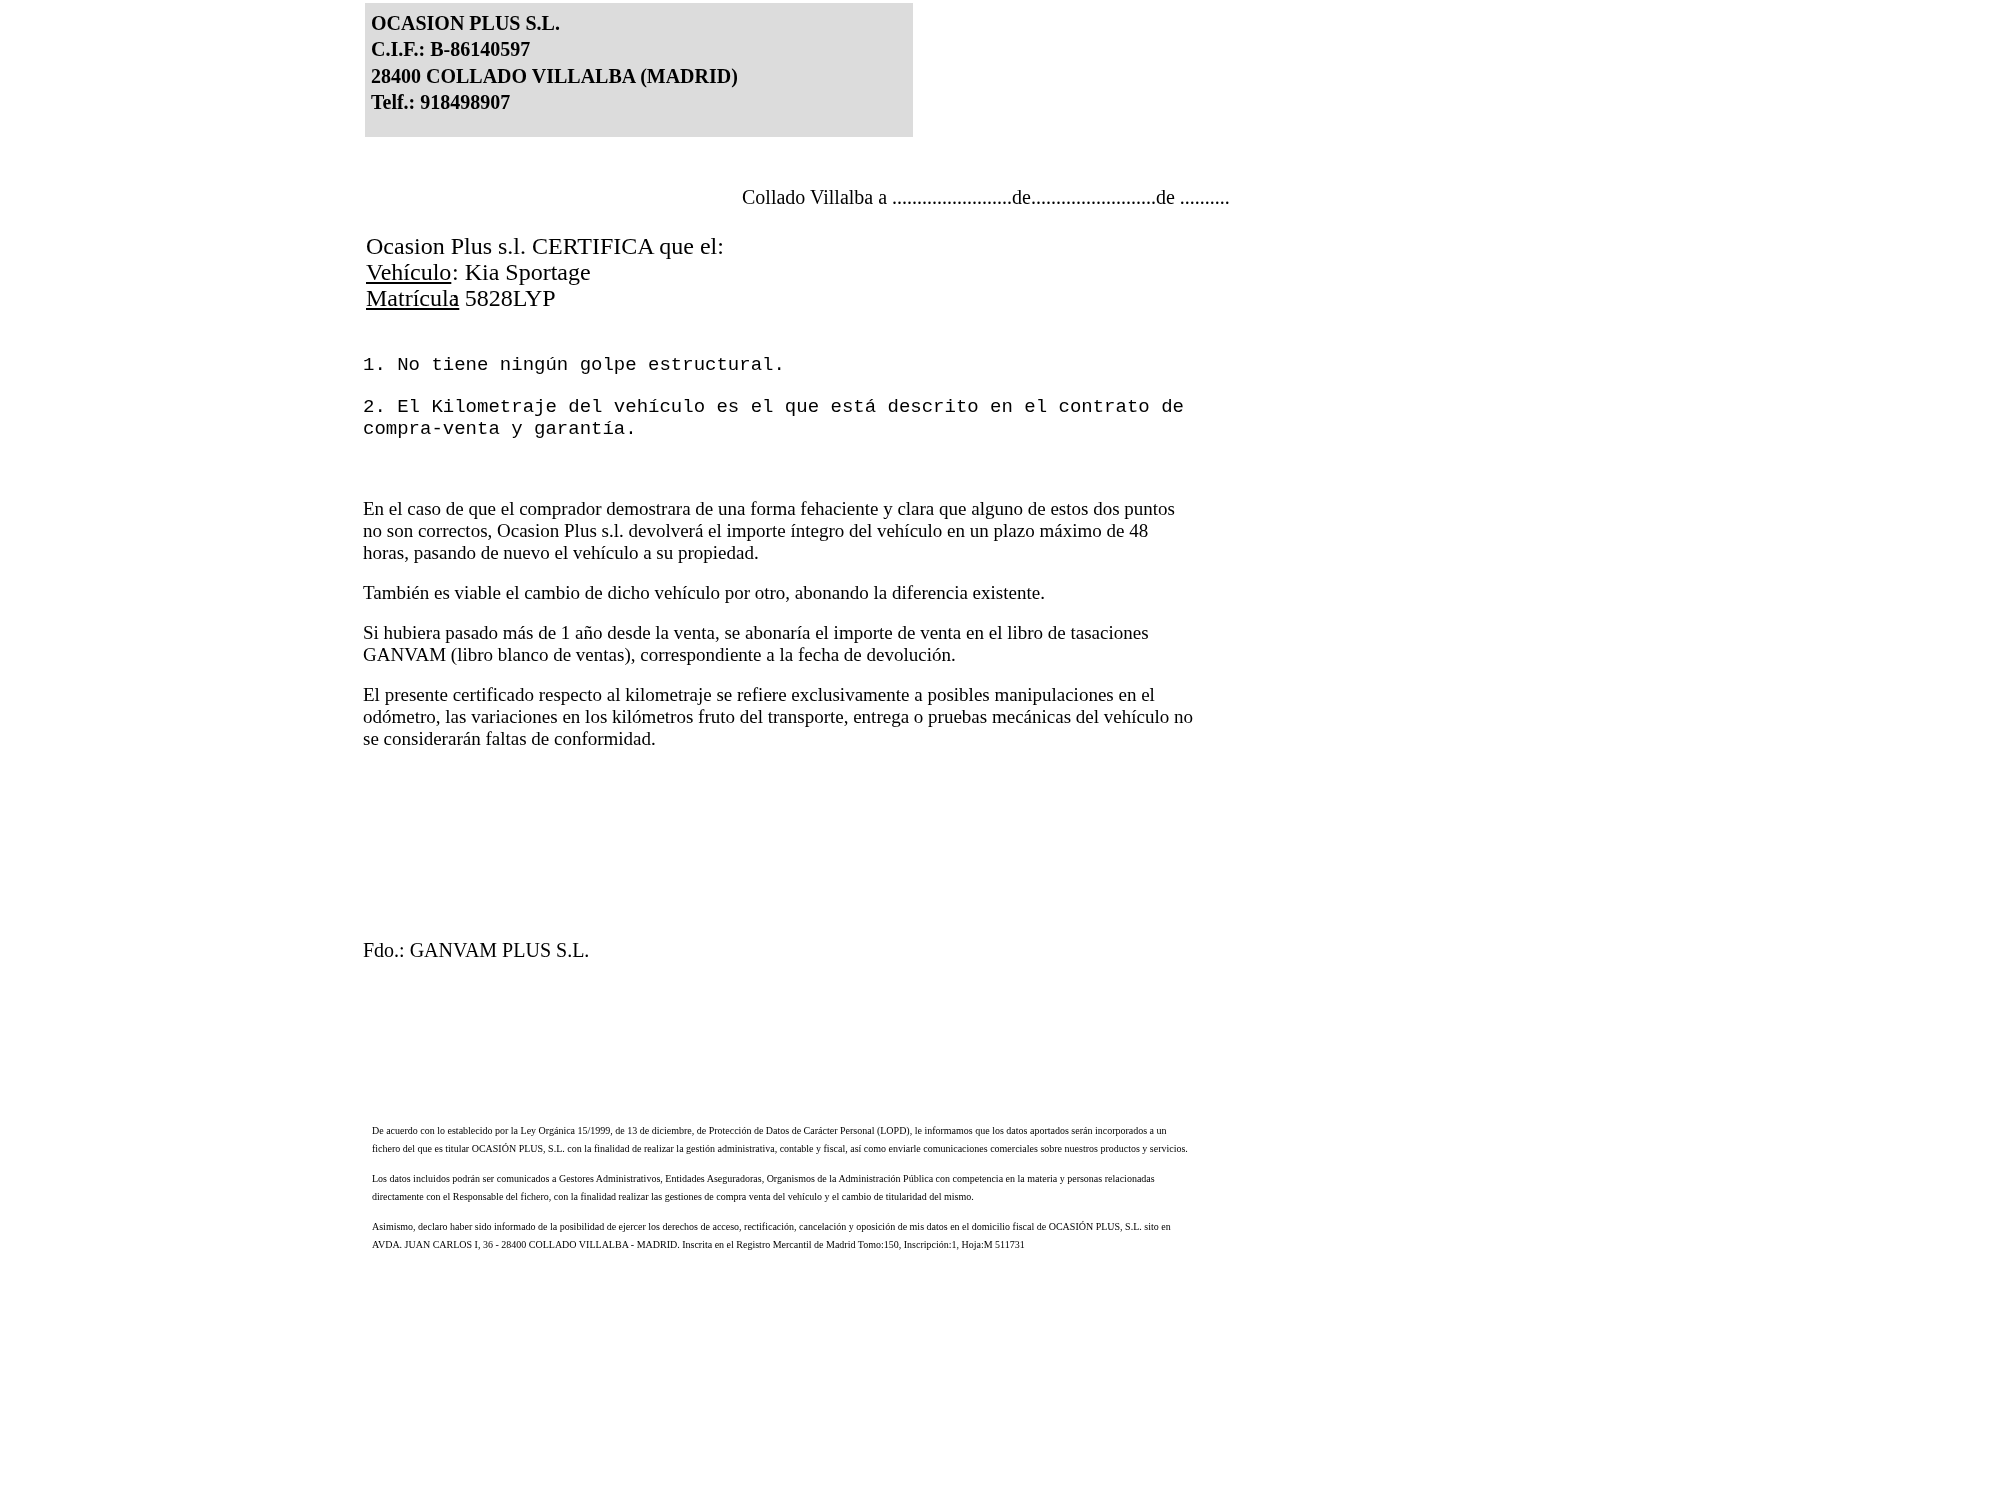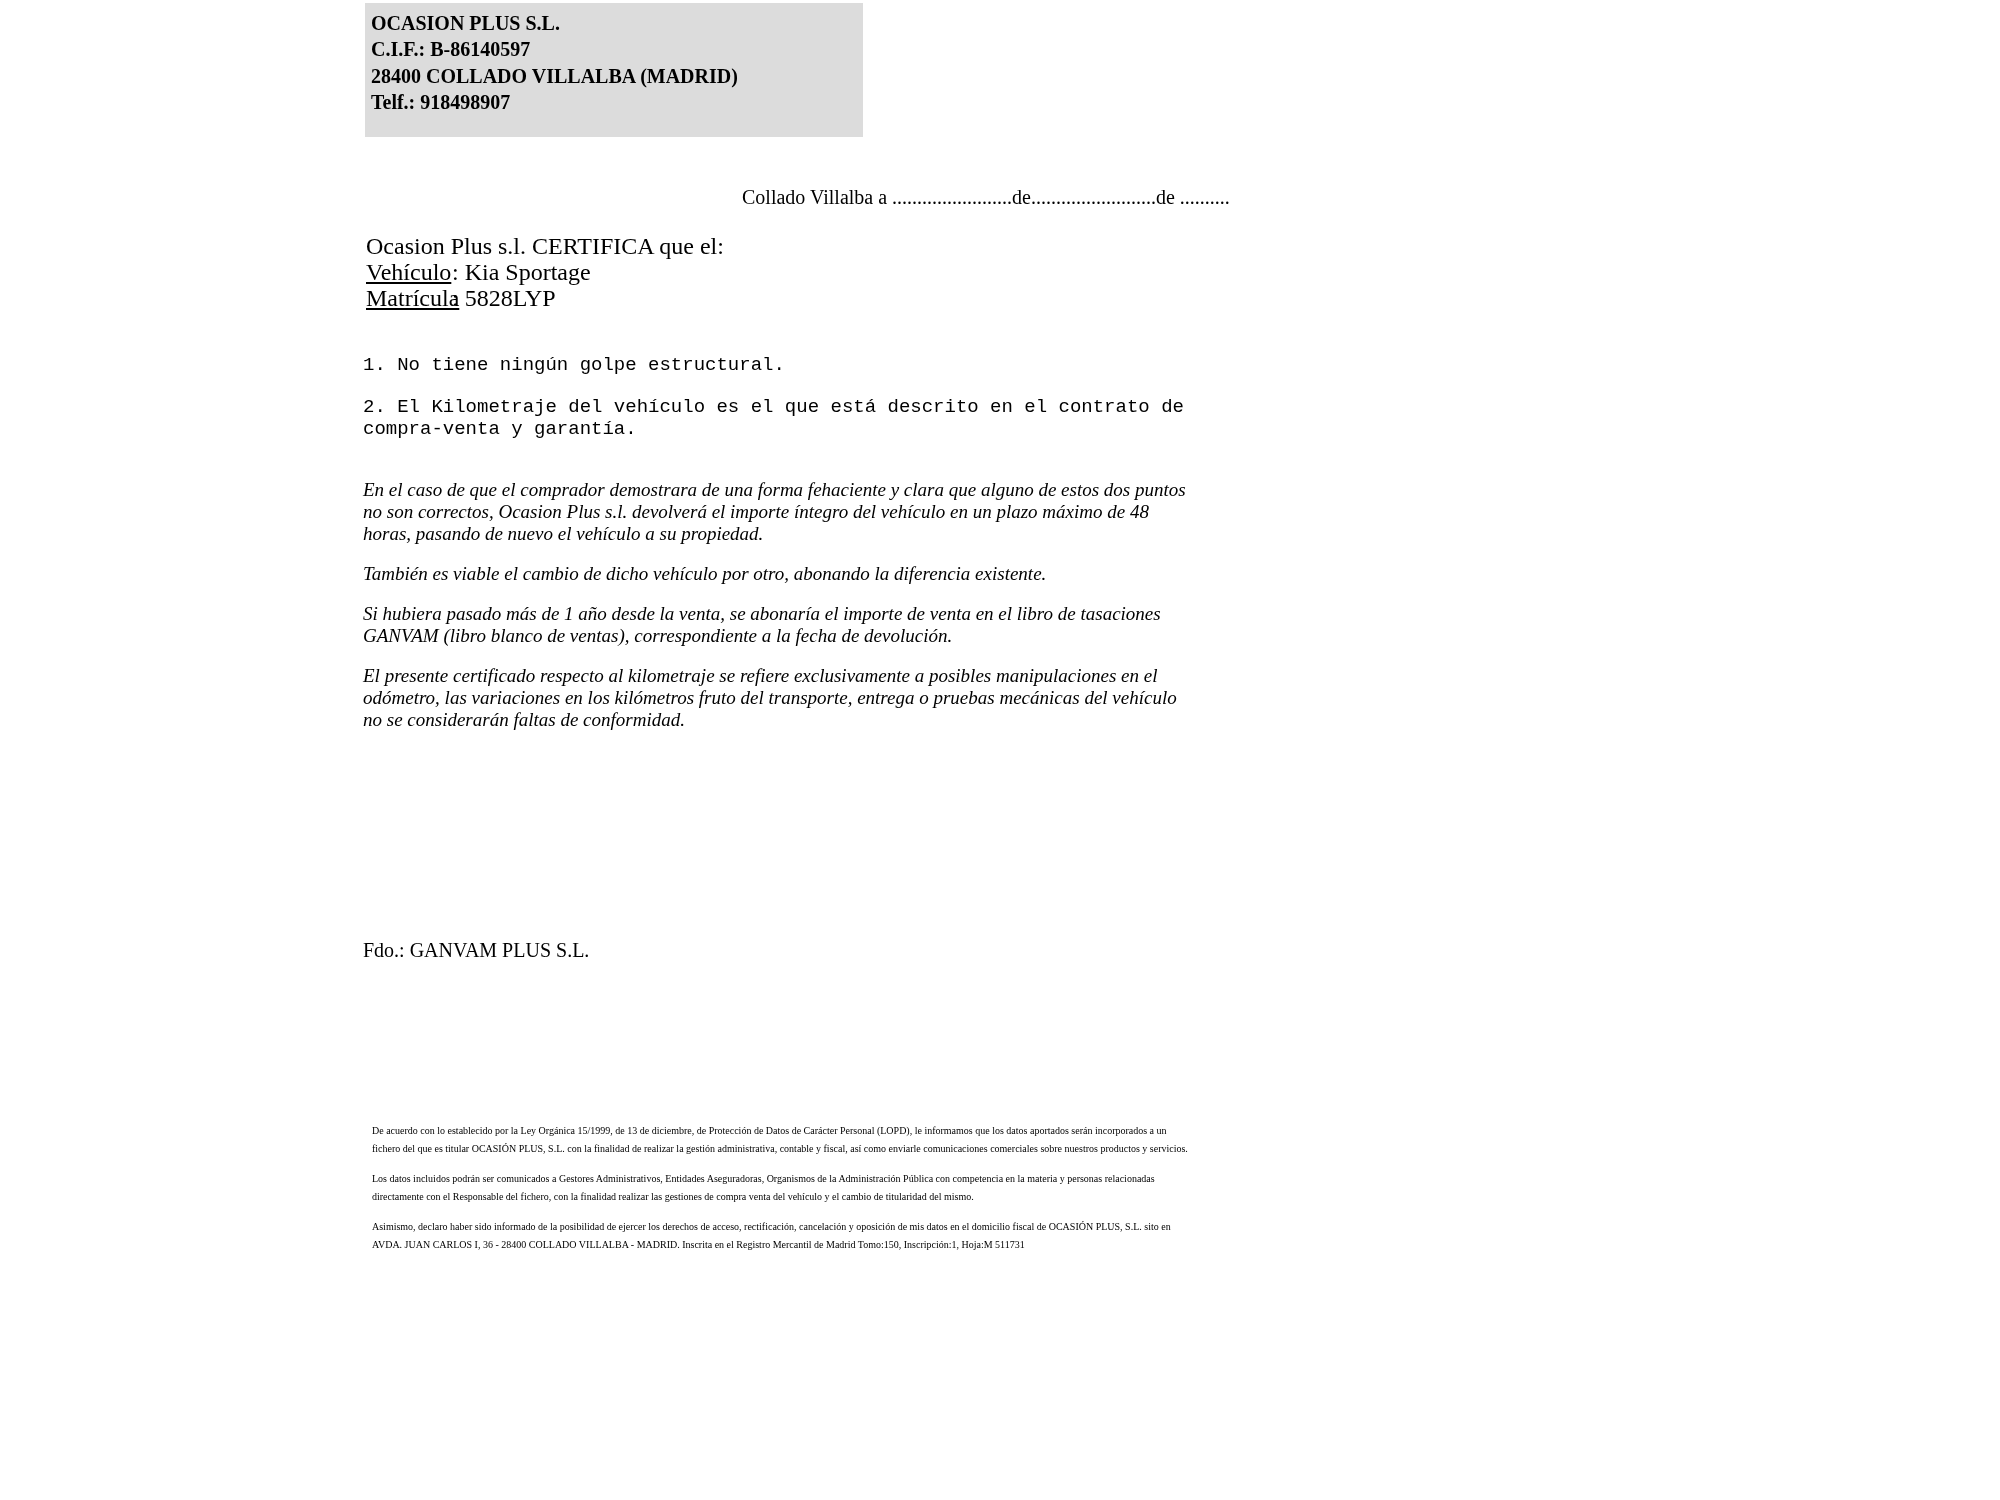--- a/index.html
+++ b/index.html
@@ -11,21 +11,21 @@
     font-family: "Liberation Serif", "DejaVu Serif", serif;
     color: #000000;
     overflow: hidden;
   }
   .page { position: absolute; inset: 0; background: #ffffff; }
 
   .header-box {
     position: absolute;
     left: 365px;
     top: 3px;
-    width: 498px;
+    width: 548px;
     height: 134px;
     background: #dcdcdc;
     padding: 7px 6px 0 6px;
   }
   .header-box .hline {
     font-weight: bold;
     font-size: 20px;
     line-height: 26.4px;
     white-space: nowrap;
   }
@@ -59,23 +59,22 @@
     font-size: 19px;
     line-height: 22px;
     font-family: Liberation Mono, monospace;
   }
   .point-1 { top: 354px; }
   .point-2 { top: 396px; }
 
   .paragraphs {
     position: absolute;
     left: 363px;
-    top: 479px;
+    top: 498px;
     width: 835px;
-    font-style: italic;
   }
   .paragraphs p {
     font-size: 19px;
     line-height: 22px;
     margin-bottom: 18px;
   }
 
   .signature {
     position: absolute;
     left: 363px;

